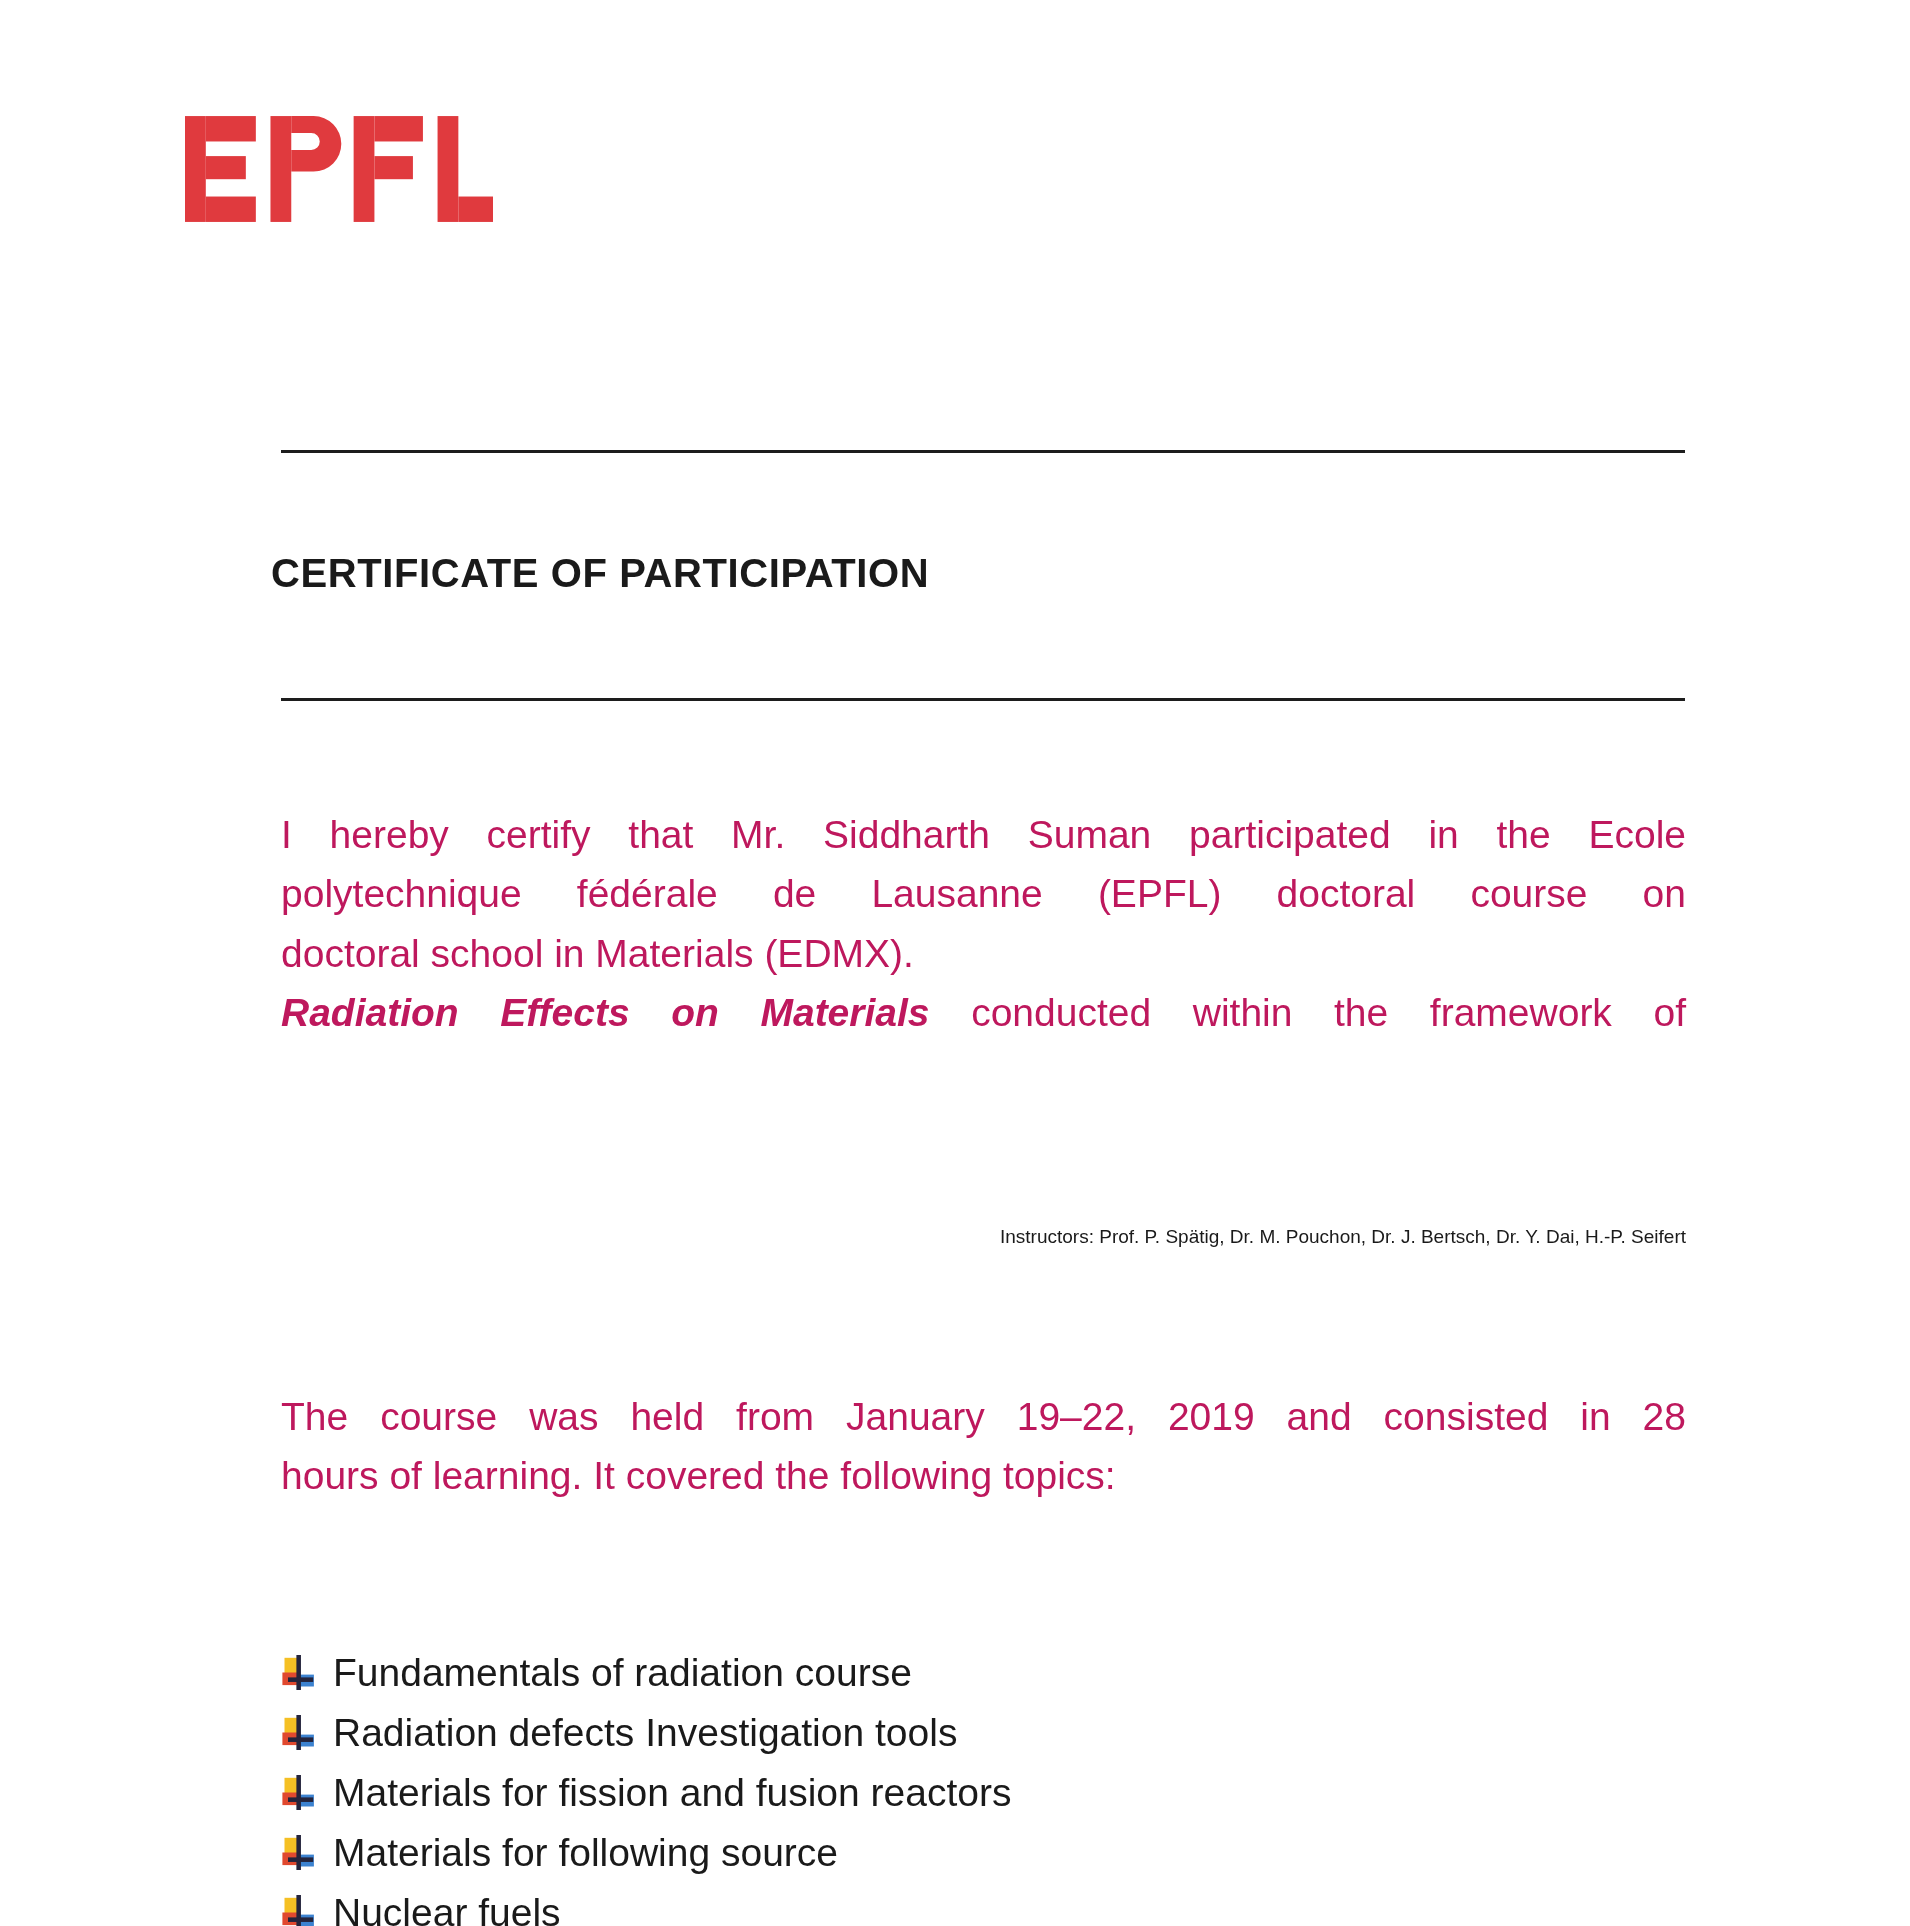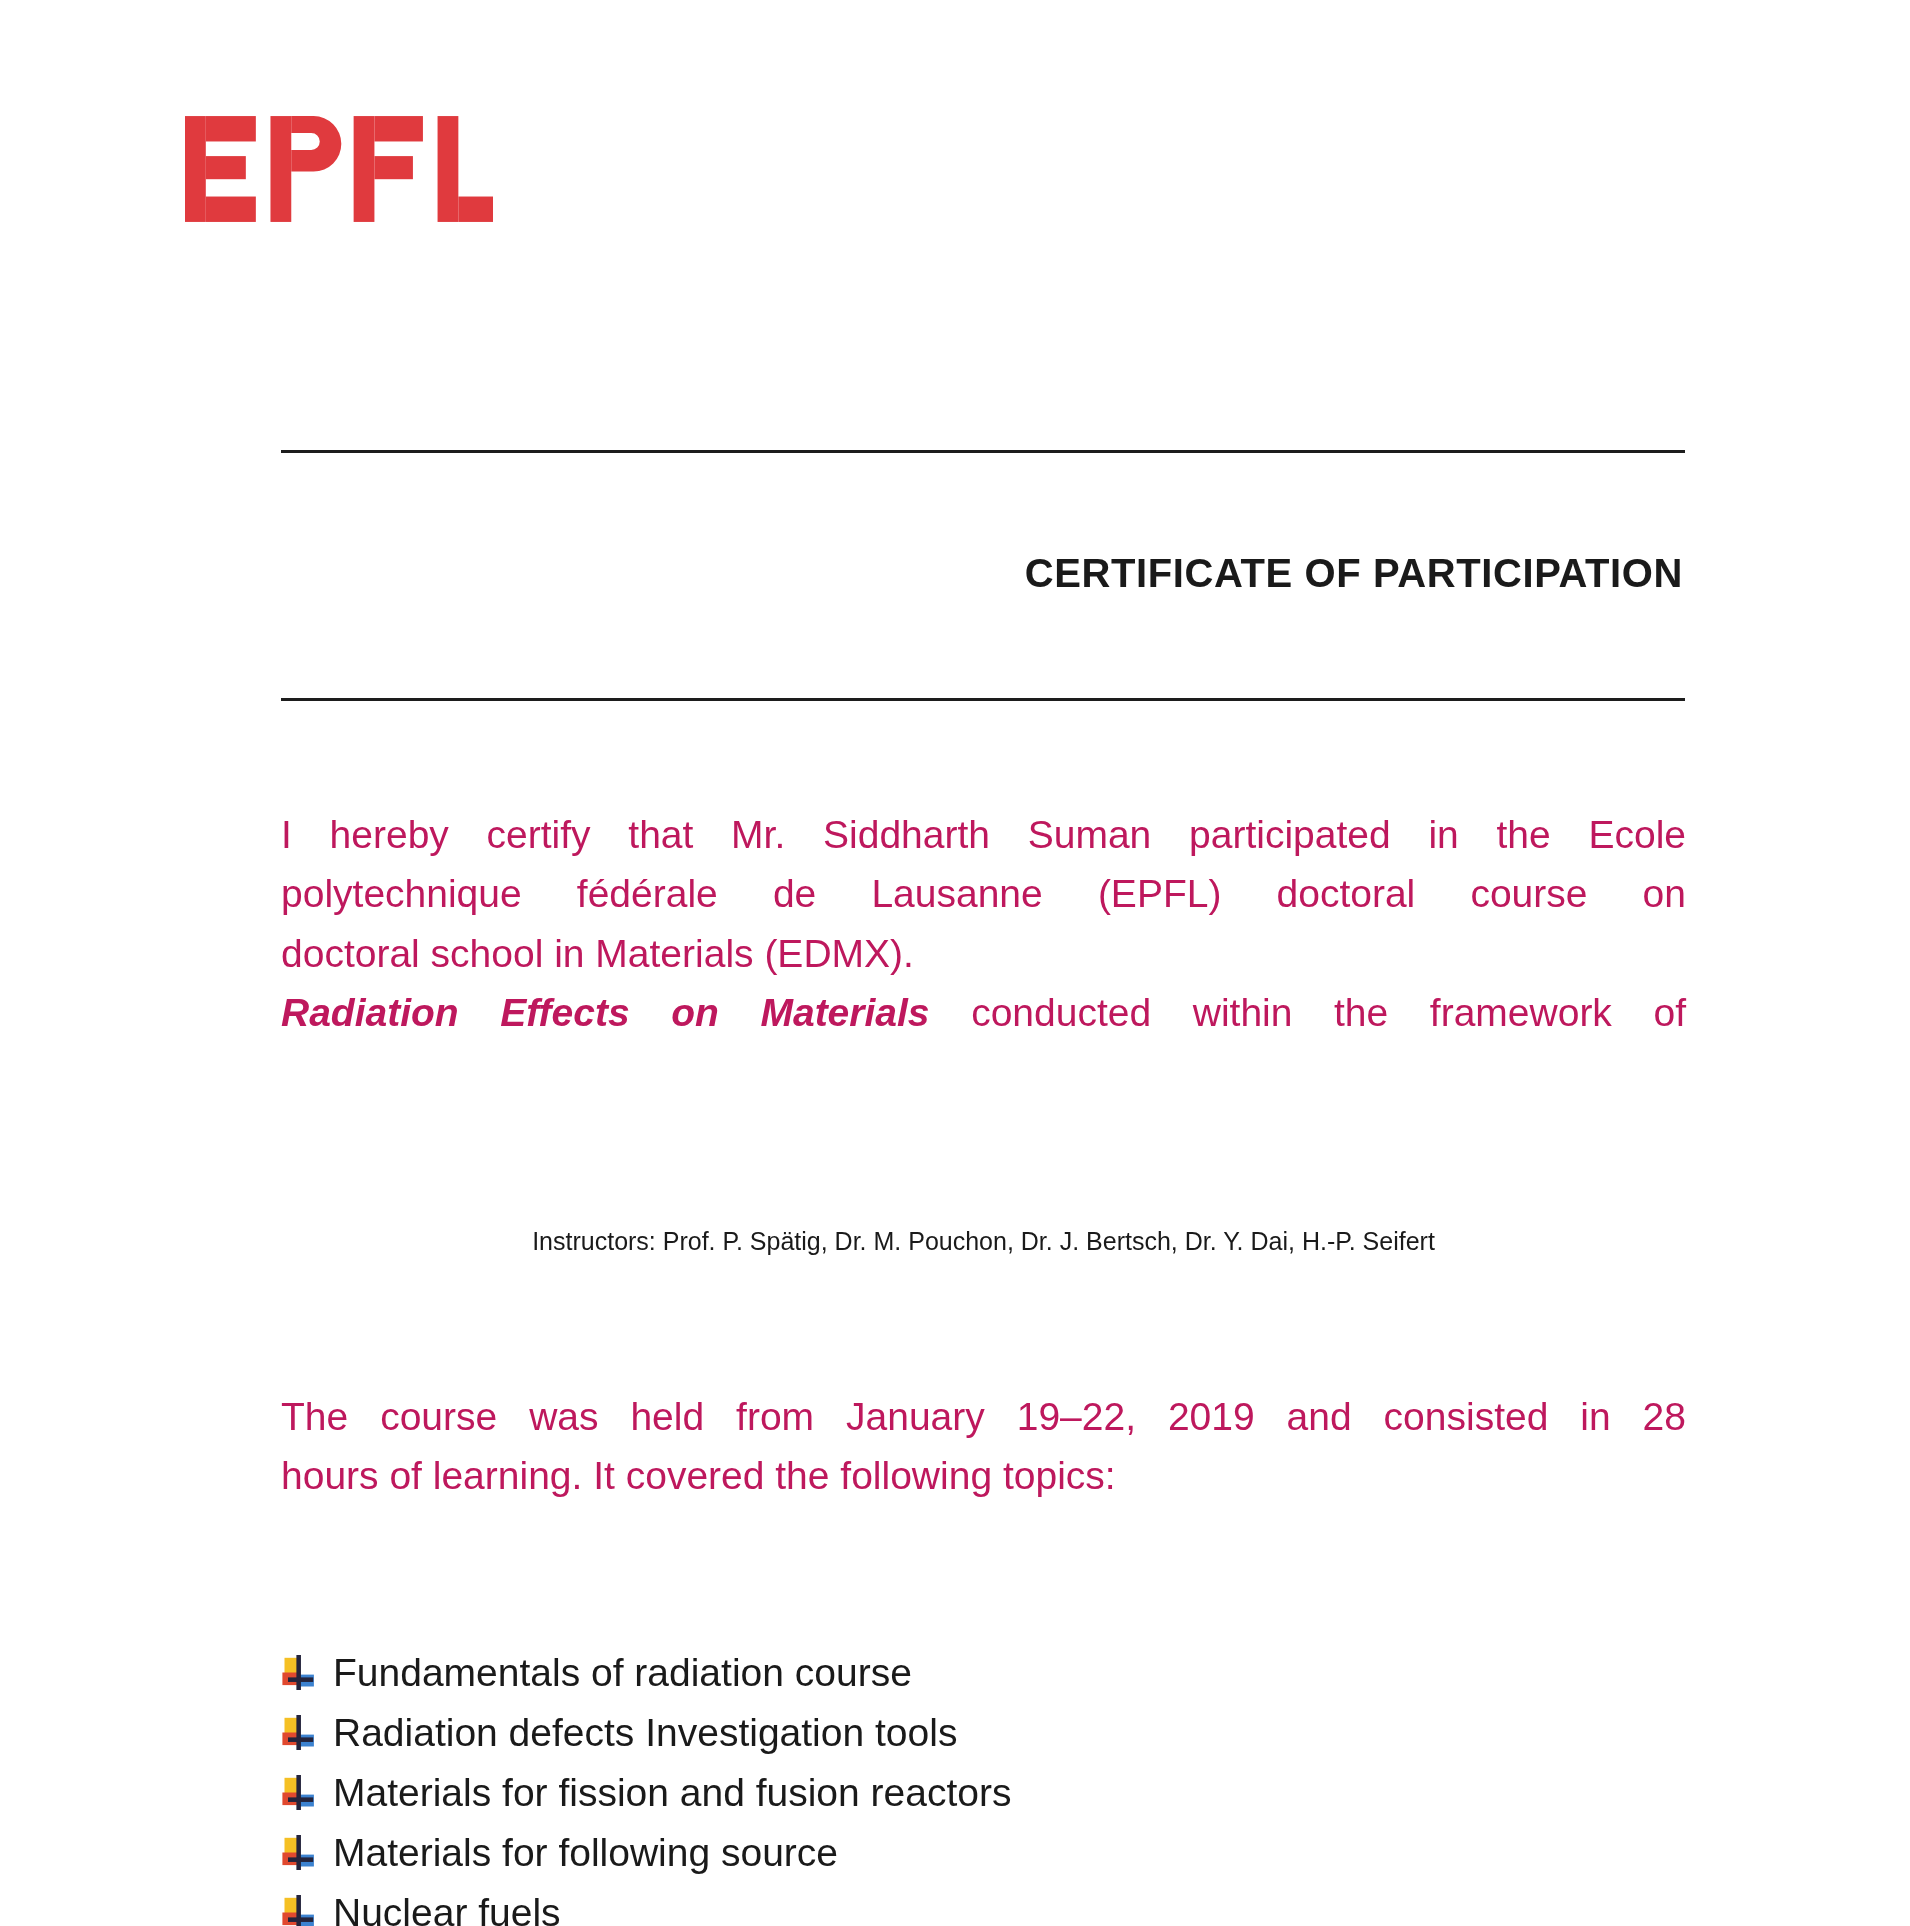--- a/index.html
+++ b/index.html
@@ -37,24 +37,24 @@
     width: 1404px;
     height: 2.7px;
     background: #1d1d1d;
   }
   .rule-top    { top: 450px; }
   .rule-bottom { top: 698px; }
 
   
   .doc-title {
     position: absolute;
-    left: 279px;
+    left: 271px;
     top: 551px;
     width: 1404px;
-    text-align: right;
+    text-align: left;
     font-size: 40px;
     font-weight: bold;
     letter-spacing: 0.6px;
     color: #1a1a1a;
   }
 
   
   .body-block {
     position: absolute;
     left: 281px;
@@ -79,22 +79,22 @@
     text-align: justify;
     text-align-last: justify;
   }
 
   
   .instructors {
     position: absolute;
     left: 281px;
     top: 1225px;
     width: 1405px;
-    text-align: center;
-    font-size: 25px;
+    text-align: right;
+    font-size: 19px;
     line-height: 1.3;
     color: #1a1a1a;
   }
 
   
   .topics {
     position: absolute;
     left: 281px;
     top: 1642px;
     width: 1405px;

